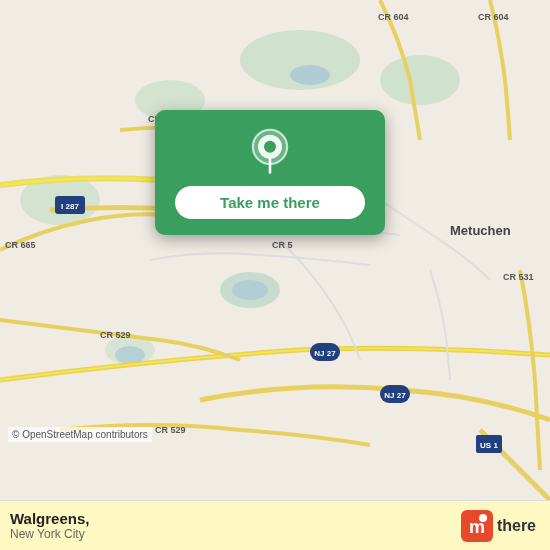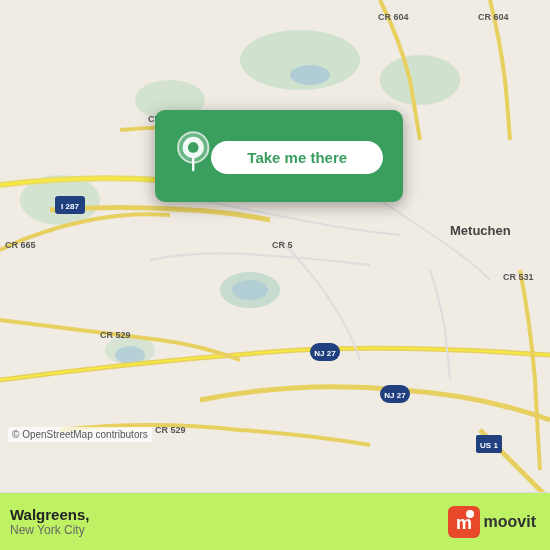--- a/index.html
+++ b/index.html
@@ -24,25 +24,25 @@
     #map-svg {
       width: 100%;
       height: 100%;
     }
 
     
     #popup-card {
       position: absolute;
       top: 110px;
       left: 155px;
-      width: 248px;
+      width: 230px;
       background: #3a9e5f;
       border-radius: 10px;
       display: flex;
-      flex-direction: row;
+      flex-direction: column;
       align-items: center;
       padding: 18px 20px 16px;
       box-shadow: 0 4px 16px rgba(0,0,0,0.35);
       z-index: 10;
     }
 
     #pin-icon {
       width: 48px;
       height: 48px;
       margin-bottom: 10px;
@@ -57,22 +57,22 @@
       font-size: 15px;
       font-weight: bold;
       cursor: pointer;
       width: 100%;
       text-align: center;
     }
 
     
     #bottom-bar {
       width: 550px;
-      height: 58px;
-      background: #bef264;
+      height: 50px;
+      background: #fef9c3;
       display: flex;
       align-items: center;
       justify-content: space-between;
       padding: 0 14px 0 10px;
       border-top: 1px solid #ddd;
       position: absolute;
       bottom: 0;
       left: 0;
     }
 
@@ -233,15 +233,15 @@
   </div>
 
   <div id="moovit-logo">
     <svg id="moovit-icon" viewBox="0 0 32 32" xmlns="http://www.w3.org/2000/svg">
 
       <rect width="32" height="32" rx="6" fill="#e8492a"></rect>
       <text x="16" y="23" text-anchor="middle" fill="white" font-size="18" font-weight="bold">m</text>
 
       <circle cx="22" cy="8" r="4" fill="white"></circle>
     </svg>
-    <span id="moovit-text">moovit</span>
+    <span id="moovit-text">there</span>
   </div>
 </div>
 
 </body></html>

